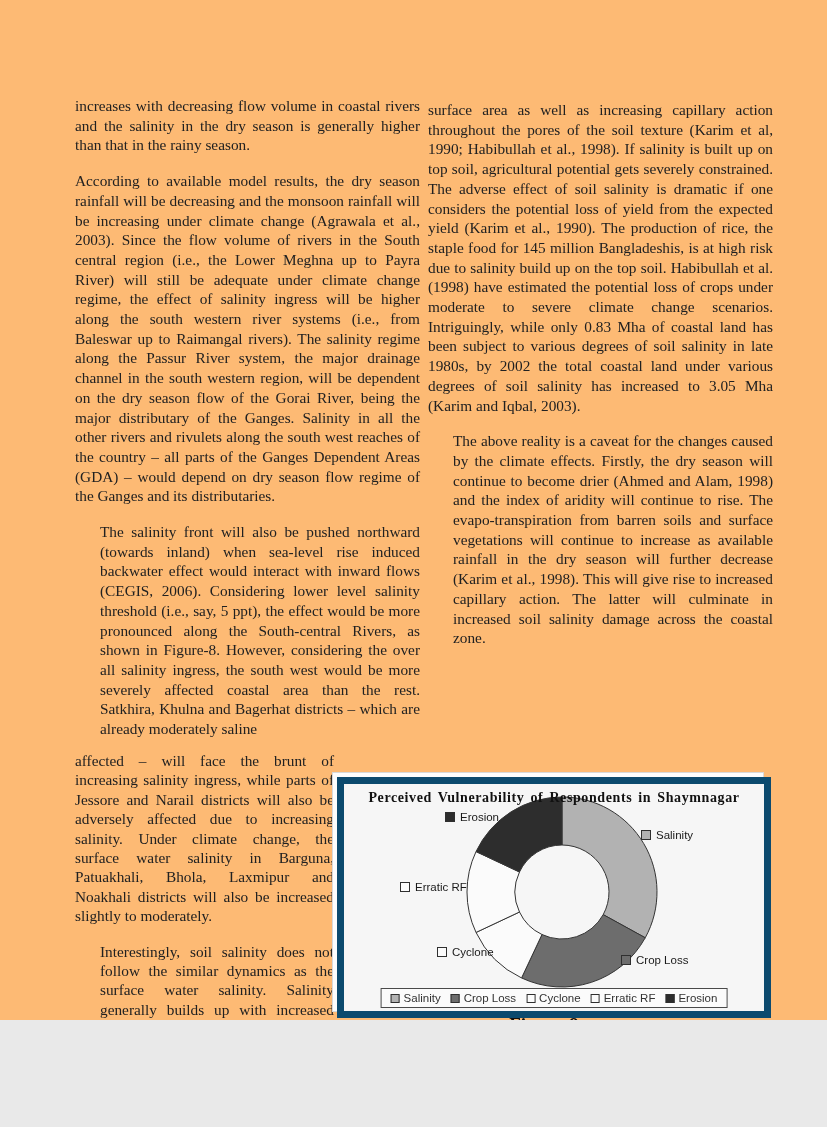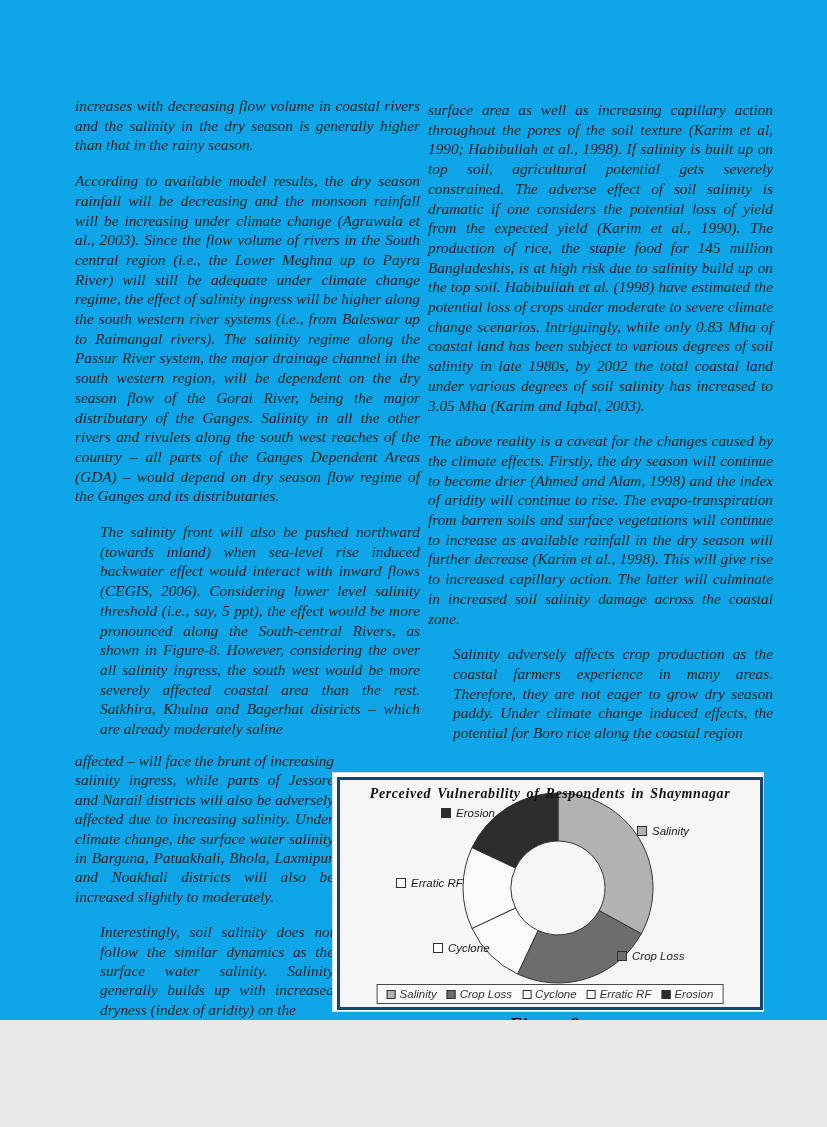--- a/index.html
+++ b/index.html
@@ -1,36 +1,36 @@
 <!DOCTYPE html>
 <html><head>
 <meta charset="utf-8">
 <style>
   html,body{margin:0;padding:0;background:#e9e9e9;}
   .page{
     position:relative; width:827px; height:1020px; margin:0 auto;
-    background:#0ea5e9; overflow:hidden;
-    font-family:"Liberation Serif", serif; color:#212121;font-style:italic;
+    background:#fdba74; overflow:hidden;
+    font-family:"Liberation Serif", serif; color:#212121;
   }
   .col{position:absolute; font-size:15.3px; line-height:19.7px;}
   .col p{margin:0 0 16px 0; text-align:justify;}
   .col p:last-child{margin-bottom:0;margin-left:25px;}
 
   .col-left-full{left:75px; top:96px; width:345px;}
   .col-left-narrow{left:75px; top:751px; width:259px; line-height:19.4px;}
   .col-right{left:428px; top:100px; width:345px;}
 
   
   .figure-outer{
     position:absolute; left:332px; top:772px; width:430px; height:238px;
     border:1px solid #d9d9d9; background:#fdfdfd;
   }
   .figure-box{
     position:absolute; left:337px; top:777px; width:420px; height:227px;
-    border:3px solid #0c4a6e; background:#f6f6f6;
+    border:7px solid #0c4a6e; background:#f6f6f6;
   }
   .chart-title{
     position:absolute; left:0; top:6px; width:100%;
     text-align:center; font-weight:bold; font-size:14px;
     letter-spacing:0.6px; word-spacing:2px; color:#111;
     font-family:"Liberation Serif", serif;
   }
   .donut-svg{position:absolute; left:0; top:0;}
   .callout{
     position:absolute; display:flex; align-items:center; gap:5px;
@@ -81,21 +81,20 @@
   </div>
 
   <div class="col col-left-narrow">
     <p>affected – will face the brunt of increasing salinity ingress, while parts of Jessore and Narail districts will also be adversely affected due to increasing salinity. Under climate change, the surface water salinity in Barguna, Patuakhali, Bhola, Laxmipur and Noakhali districts will also be increased slightly to moderately.</p>
     <p>Interestingly, soil salinity does not follow the similar dynamics as the surface water salinity. Salinity generally builds up with increased dryness (index of aridity) on the</p>
   </div>
 
   <div class="col col-right">
     <p>surface area as well as increasing capillary action throughout the pores of the soil texture (Karim et al, 1990; Habibullah et al., 1998). If salinity is built up on top soil, agricultural potential gets severely constrained. The adverse effect of soil salinity is dramatic if one considers the potential loss of yield from the expected yield (Karim et al., 1990). The production of rice, the staple food for 145 million Bangladeshis, is at high risk due to salinity build up on the top soil. Habibullah et al. (1998) have estimated the potential loss of crops under moderate to severe climate change scenarios. Intriguingly, while only 0.83 Mha of coastal land has been subject to various degrees of soil salinity in late 1980s, by 2002 the total coastal land under various degrees of soil salinity has increased to 3.05 Mha (Karim and Iqbal, 2003).</p>
     <p>The above reality is a caveat for the changes caused by the climate effects. Firstly, the dry season will continue to become drier (Ahmed and Alam, 1998) and the index of aridity will continue to rise. The evapo-transpiration from barren soils and surface vegetations will continue to increase as available rainfall in the dry season will further decrease (Karim et al., 1998). This will give rise to increased capillary action. The latter will culminate in increased soil salinity damage across the coastal zone.</p>
-    <p>Salinity adversely affects crop production as the coastal farmers experience in many areas. Therefore, they are not eager to grow dry season paddy. Under climate change induced effects, the potential for Boro rice along the coastal region</p>
   </div>
 
   <div class="figure-outer"></div>
 
   <div class="figure-box">
     <svg id="donut-svg" class="donut-svg" width="420" height="227" viewBox="0 0 420 227">
         <path d="M 218.00 13.00 A 95 95 0 0 1 301.25 153.77 L 259.19 130.64 A 47 47 0 0 0 218.00 61.00 Z" fill="#b2b2b2" stroke="#343434" stroke-width="1"></path>
         <path d="M 301.25 153.77 A 95 95 0 0 1 177.55 193.96 L 197.99 150.53 A 47 47 0 0 0 259.19 130.64 Z" fill="#6d6d6d" stroke="#343434" stroke-width="1"></path>
         <path d="M 177.55 193.96 A 95 95 0 0 1 132.04 148.45 L 175.47 128.01 A 47 47 0 0 0 197.99 150.53 Z" fill="#fbfbfb" stroke="#343434" stroke-width="1"></path>
         <path d="M 132.04 148.45 A 95 95 0 0 1 132.04 67.55 L 175.47 87.99 A 47 47 0 0 0 175.47 128.01 Z" fill="#fbfbfb" stroke="#343434" stroke-width="1"></path>

